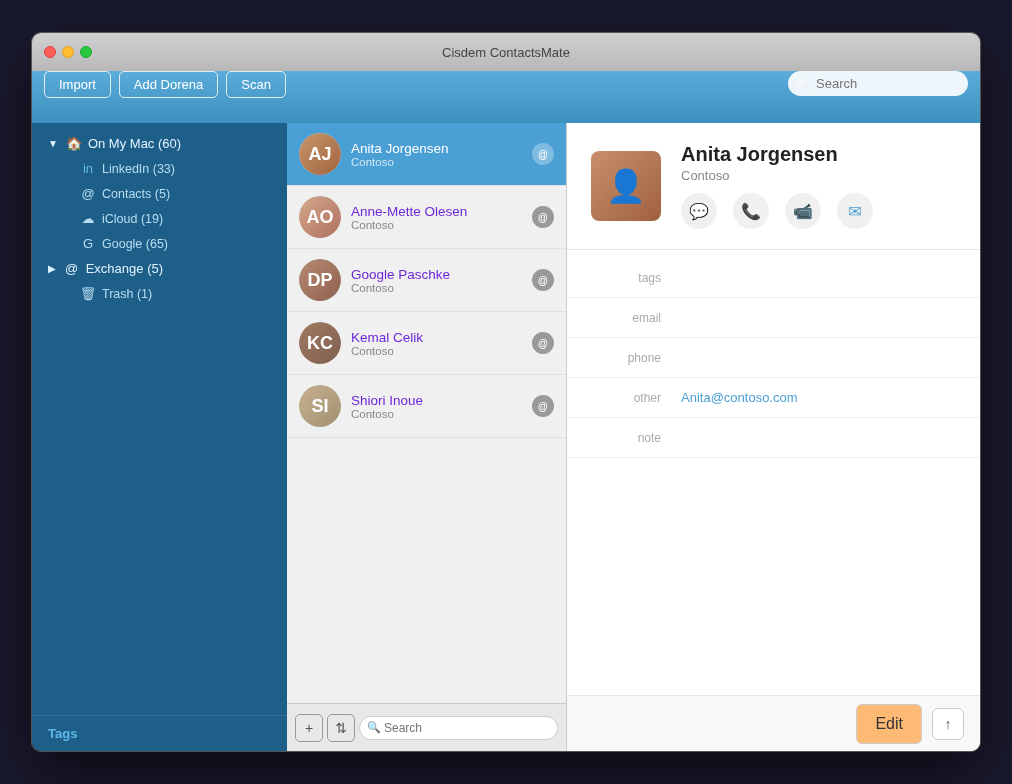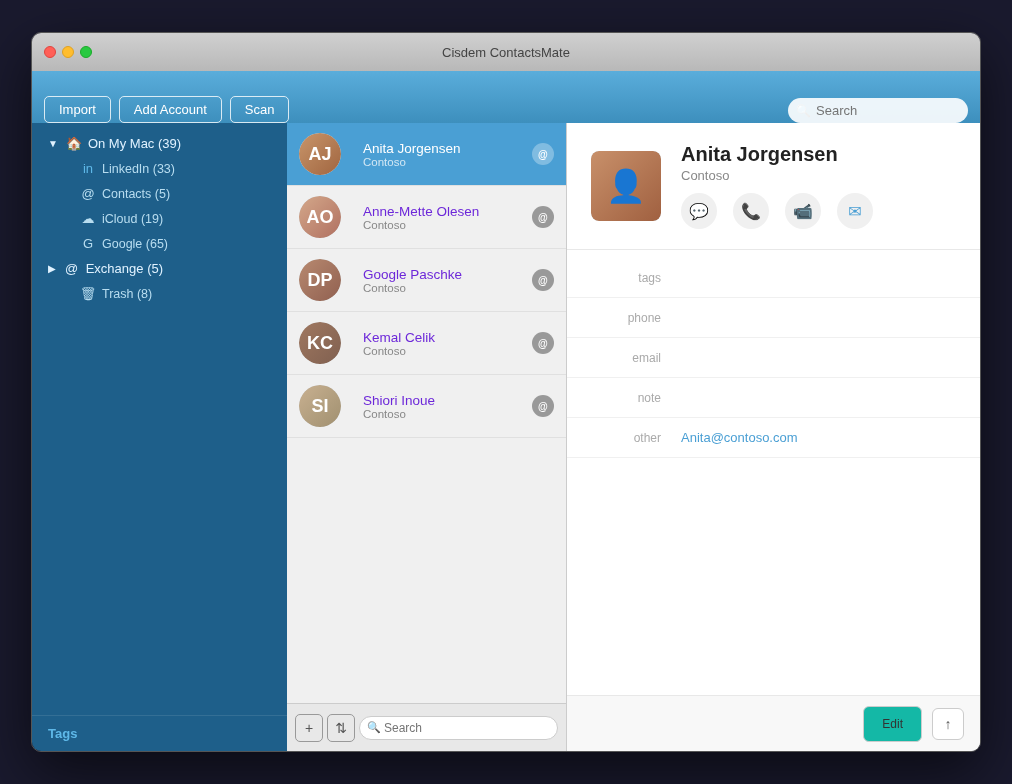--- a/index.html
+++ b/index.html
@@ -50,21 +50,21 @@
       transform: translateX(-50%);
       font-size: 13px;
       color: #444;
       font-weight: 500;
     }
     
     .toolbar {
       background: linear-gradient(to bottom, #5aaddb, #3d8fbd);
       height: 52px;
       display: flex;
-      align-items: flex-end;
+      align-items: flex-start;
       padding: 0 12px;
       gap: 8px;
       flex-shrink: 0;
     }
     .toolbar-btn {
       background: transparent;
       border: 1.5px solid rgba(255,255,255,0.8);
       color: white;
       font-size: 13px;
       font-weight: 500;
@@ -161,21 +161,21 @@
     .contact-list-items {
       flex: 1;
       overflow-y: auto;
     }
     .contact-item {
       display: flex;
       align-items: center;
       padding: 10px 12px;
       cursor: pointer;
       border-bottom: 1px solid #e0e0e0;
-      gap: 22px;
+      gap: 10px;
     }
     .contact-item.selected { background: #4a9fd4; }
     .contact-avatar {
       width: 42px;
       height: 42px;
       border-radius: 50%;
       overflow: hidden;
       flex-shrink: 0;
       background: #ccc;
       display: flex;
@@ -332,25 +332,25 @@
       height: 56px;
       background: #f8f8f8;
       border-top: 1px solid #e8e8e8;
       display: flex;
       align-items: center;
       justify-content: flex-end;
       padding: 0 16px;
       gap: 10px;
     }
     .footer-btn {
-      background: #14b8a6;
+      background: #fdba74;
       border: 1px solid #ccc;
       border-radius: 6px;
       padding: 10px 18px;
-      font-size: 12px;
+      font-size: 16px;
       cursor: pointer;
       color: #333;
     }
     .footer-share-btn {
       width: 32px;
       height: 32px;
       background: white;
       border: 1px solid #ccc;
       border-radius: 6px;
       cursor: pointer;
@@ -391,38 +391,38 @@
     <div class="traffic-lights">
       <div class="traffic-light tl-close"></div>
       <div class="traffic-light tl-min"></div>
       <div class="traffic-light tl-max"></div>
     </div>
     <span class="title-bar-title">Cisdem ContactsMate</span>
   </div>
 
   <div class="toolbar">
     <button class="toolbar-btn">Import</button>
-    <button class="toolbar-btn">Add Account</button>
+    <button class="toolbar-btn">Add Dorena</button>
     <button class="toolbar-btn">Scan</button>
     <div class="toolbar-spacer"></div>
     <div class="search-wrapper">
       <span class="search-icon-toolbar">🔍</span>
       <input class="search-bar" type="text" placeholder="Search" style="">
     </div>
   </div>
 
   <div class="main-content">
 
     <div class="sidebar">
       <div class="sidebar-nav">
 
         <div class="sidebar-item main-item">
           <span class="sidebar-chevron">▼</span>
           <span class="sidebar-icon">🏠</span>
-          <span>On My Mac (39)</span>
+          <span>On My Mac (60)</span>
         </div>
 
         <div class="sidebar-item sub-item">
           <span class="sidebar-icon" style="color:#5eb8e8;">in</span>
           <span>LinkedIn (33)</span>
         </div>
 
         <div class="sidebar-item sub-item">
           <span class="sidebar-icon">@</span>
           <span>Contacts (5)</span>
@@ -439,21 +439,21 @@
         </div>
 
         <div class="sidebar-item main-item">
           <span class="sidebar-chevron">▶</span>
           <span class="sidebar-icon">@</span>
           <span>Exchange (5)</span>
         </div>
 
         <div class="sidebar-item sub-item">
           <span class="sidebar-icon">🗑</span>
-          <span>Trash (8)</span>
+          <span>Trash (1)</span>
         </div>
 
       </div>
 
       <div class="tags-section">
         <span>Tags</span>
       </div>
     </div>
 
     <div class="contact-list">
@@ -552,38 +552,38 @@
       </div>
 
       <div class="detail-fields">
 
         <div class="detail-field">
           <span class="field-label">tags</span>
           <span class="field-value"></span>
         </div>
 
         <div class="detail-field">
+          <span class="field-label">email</span>
+          <span class="field-value"></span>
+        </div>
+
+        <div class="detail-field">
           <span class="field-label">phone</span>
           <span class="field-value"></span>
         </div>
 
+
         <div class="detail-field">
-          <span class="field-label">email</span>
-          <span class="field-value"></span>
-        </div>
-
+          <span class="field-label">other</span>
+          <span class="field-value email-link">Anita@contoso.com</span>
+        </div>
 
         <div class="detail-field">
           <span class="field-label">note</span>
           <span class="field-value"></span>
-        </div>
-
-        <div class="detail-field">
-          <span class="field-label">other</span>
-          <span class="field-value email-link">Anita@contoso.com</span>
         </div>
 
       </div>
 
       <div class="detail-footer">
         <button class="footer-btn">Edit</button>
         <button class="footer-share-btn">
           <span style="font-size:14px;color:#555;">↑</span>
         </button>
       </div>

